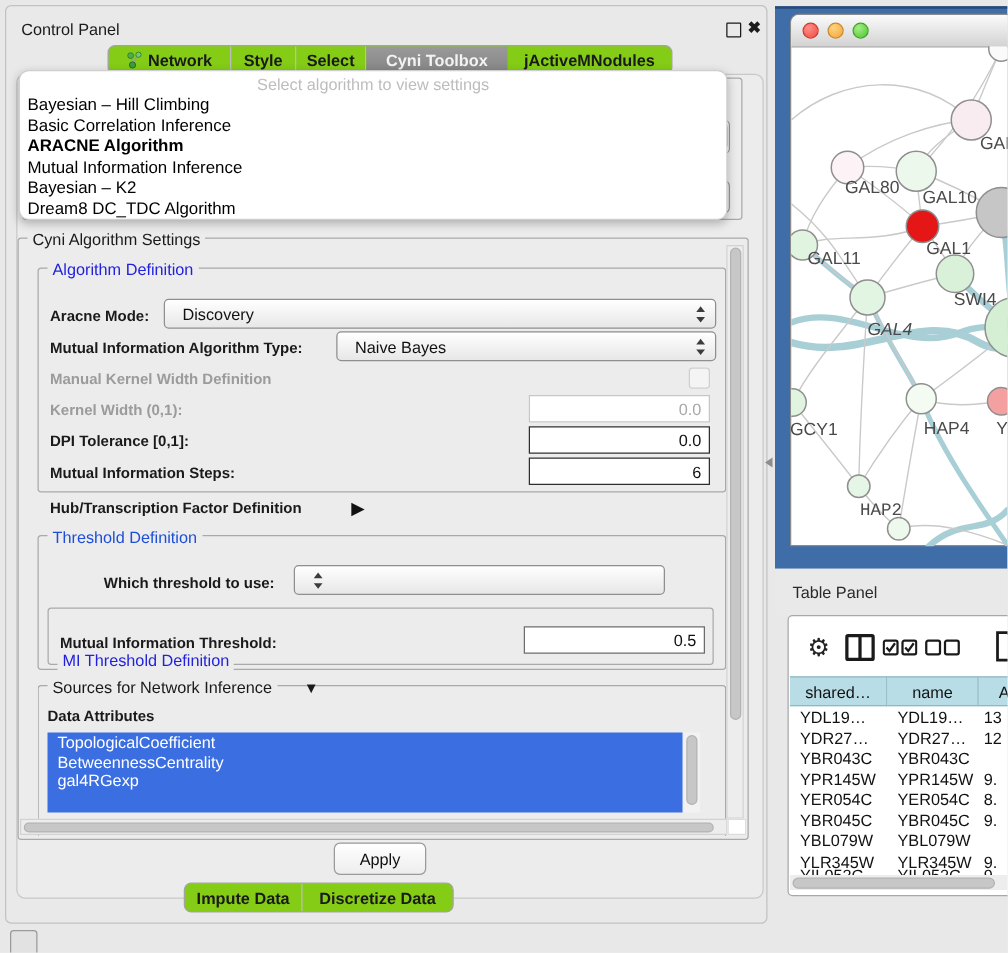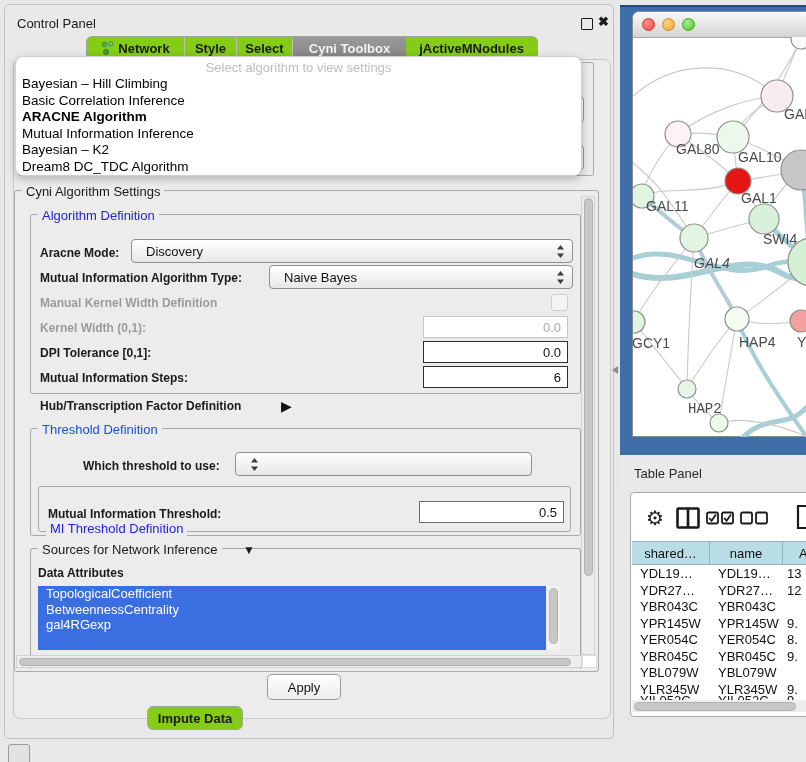--- a/index.html
+++ b/index.html
@@ -193,20 +193,23 @@
   </div>
   <div class="abs" style="left:582px;top:655px;width:15px;height:13px;background:#fff;border:1px solid #ddd;box-sizing:border-box;"></div>
 
   <div class="btn" style="left:267px;top:674px;width:72px;">
     <span>Apply</span>
   </div>
 
   <div class="abs seg" style="left:147px;top:706px;z-index:5;">
     <div class="it" style="width:94px;">
       <span>Impute Data</span>
+    </div>
+    <div class="it" style="width:120px;">
+      <span>Discretize Data</span>
     </div>
   </div>
 
   <svg class="abs" style="left:611px;top:365px;" width="8" height="10" viewBox="0 0 8 10">
     <path d="M7 1 L1 5 L7 9 Z" fill="#8d8d8d"></path>
   </svg>
 
   <div class="abs desktop"></div>
   <div class="net-win">
     <div class="net-titlebar">

